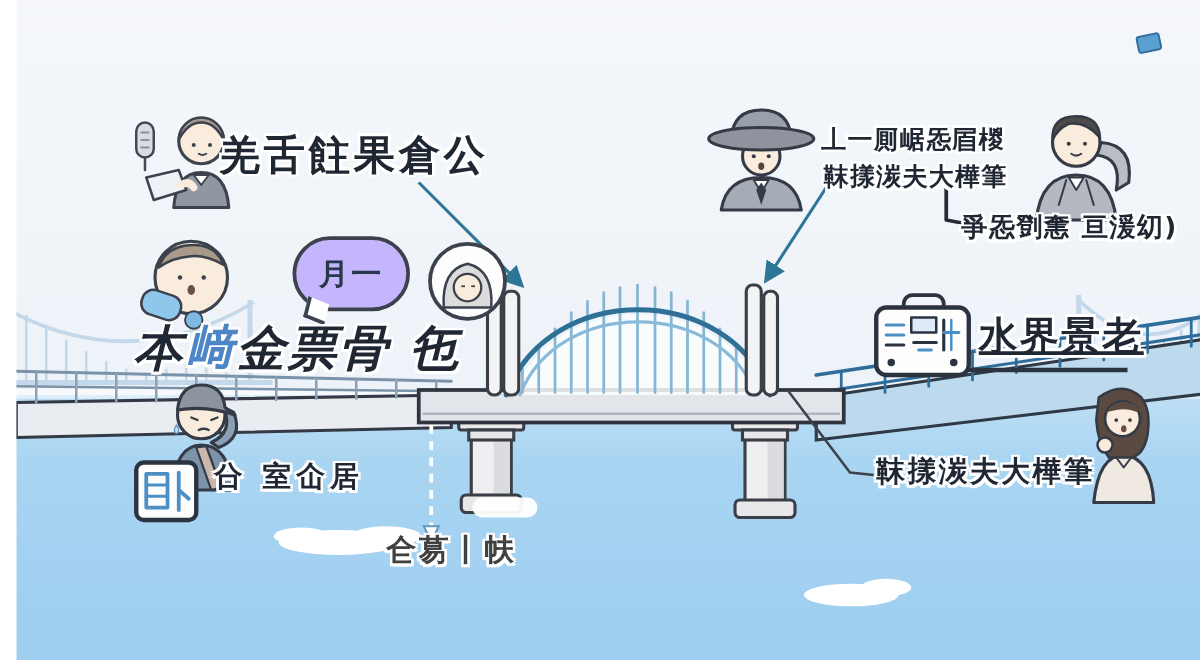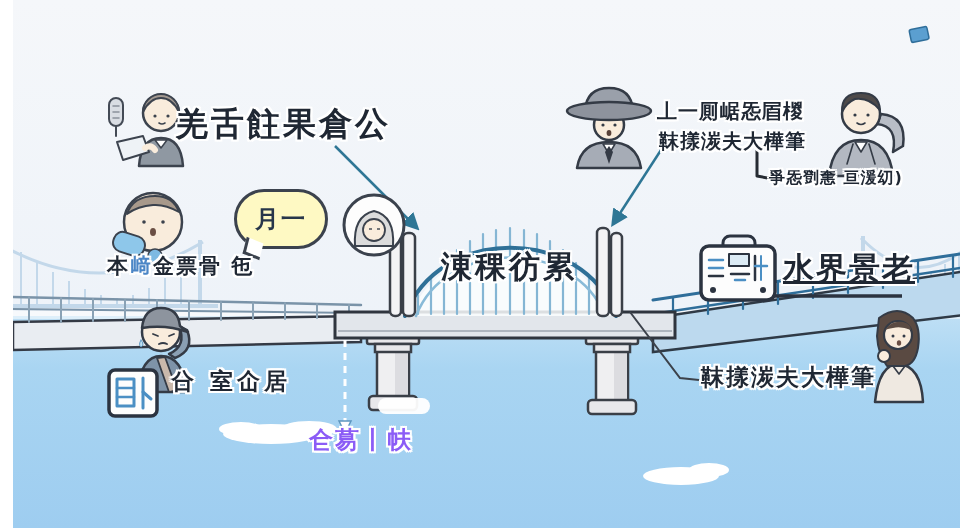--- a/index.html
+++ b/index.html
@@ -4,32 +4,32 @@
 <style>
   html,body{margin:0;padding:0;background:#fff;}
   .stage{position:relative;width:960px;height:528px;overflow:hidden;
          font-family:"DejaVu Sans","Liberation Sans",sans-serif;margin-left:13px;}
   .scene{position:absolute;inset:0;z-index:1;}
   .label{position:absolute;z-index:3;font-weight:bold;white-space:nowrap;
          color:#1f2733;
          text-shadow:-2px -2px 0 #fff,2px -2px 0 #fff,-2px 2px 0 #fff,2px 2px 0 #fff,
                      -2px 0 0 #fff,2px 0 0 #fff,0 -2px 0 #fff,0 2px 0 #fff;}
   .lab-reporter{left:162px;top:102px;font-size:33px;letter-spacing:3px;}
-  .lab-locals{left:94px;top:252px;font-size:21px;letter-spacing:2px;}
+  .lab-locals{left:94px;top:252px;font-size:39px;letter-spacing:2px;font-style:italic;}
   .lab-map{left:158px;top:366px;font-size:23px;letter-spacing:4px;}
   .lab-bridge{left:428px;top:246px;font-size:31px;letter-spacing:3px;}
   .lab-obs1{left:644px;top:98px;font-size:20px;letter-spacing:1px;}
   .lab-obs2{left:646px;top:128px;font-size:20px;letter-spacing:1px;}
-  .lab-assist{left:756px;top:168px;font-size:16px;letter-spacing:1px;}
+  .lab-assist{left:756px;top:168px;font-size:21px;letter-spacing:1px;}
   .lab-radio{left:770px;top:248px;font-size:31px;letter-spacing:2px;text-decoration:underline;}
   .lab-pillar{left:688px;top:362px;font-size:23px;letter-spacing:2px;}
-  .lab-water{left:296px;top:424px;font-size:24px;letter-spacing:2px;color:#8b5cf6;}
+  .lab-water{left:296px;top:424px;font-size:24px;letter-spacing:2px;color:#404040;}
   .blue-char{color:#4c86c6;}
   .bubble{position:absolute;left:221px;top:189px;width:88px;height:54px;z-index:3;
-          background:#fef9c3;border:3px solid #3b424d;border-radius:30px;
+          background:#c4b5fd;border:3px solid #3b424d;border-radius:30px;
           display:flex;align-items:center;justify-content:center;}
   .bubble-text{font-weight:bold;font-size:24px;color:#27364a;letter-spacing:2px;}
   .bubble-tail{position:absolute;left:7px;bottom:-11px;width:15px;height:14px;background:#fff;
           border-left:3px solid #3b424d;border-bottom:3px solid #3b424d;
           transform:rotate(22deg) skewX(8deg);}
 </style>
 </head>
 <body>
 
 <div class="stage">
@@ -306,21 +306,20 @@
 <div class="label lab-reporter">羌舌飳果倉公</div>
 
 <div class="bubble">
   <span class="bubble-text">月一</span>
   <span class="bubble-tail"></span>
 </div>
 
 <div class="label lab-locals"><span>本</span><span class="blue-char">﨑</span><span>金票骨 㐌</span></div>
 
 <div class="label lab-map">㕣 室仚居</div>
-<div class="label lab-bridge">涷稞彷累</div>
 <div class="label lab-obs1">丄一厠崌㤅㞒椶</div>
 <div class="label lab-obs2">靺㨾湠夫大樺筆</div>
 <div class="label lab-assist">爭㤅㔁㥣 亘湲㓜)</div>
 <div class="label lab-radio">水界景老</div>
 <div class="label lab-pillar">靺㨾湠夫大樺筆</div>
 <div class="label lab-water">仺䓪丨㠸</div>
 
 </div>
 
 </body></html>

